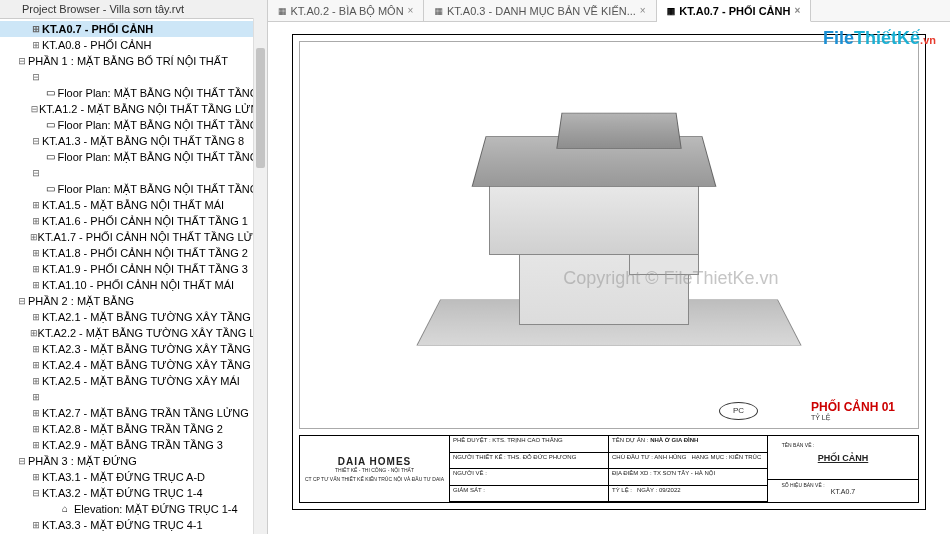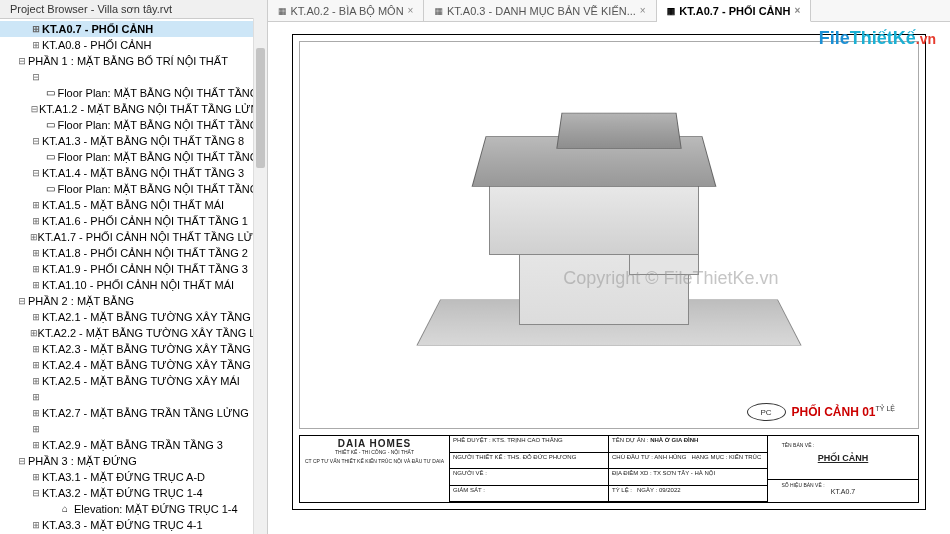--- a/index.html
+++ b/index.html
@@ -8,21 +8,21 @@
   font-size: 11px;
   background: #fff;
   width: 950px;
   height: 534px;
   overflow: hidden;
   position: relative;
 }
 .panel-title {
   background: #f0f0f0;
   border-bottom: 1px solid #ccc;
-  padding: 3px 10px;
+  padding: 3px 22px;
   font-size: 11px;
   color: #333;
 }
 .sidebar {
   position: absolute;
   left: 0;
   top: 0;
   width: 268px;
   height: 534px;
   border-right: 1px solid #ccc;
@@ -204,20 +204,21 @@
   display: flex;
   font-size: 6px;
   color: #222;
 }
 .tb-logo {
   width: 150px;
   border-right: 1px solid #000;
   display: flex;
   flex-direction: column;
   align-items: center;
+  justify-content: center;
   padding: 2px;
   text-align: center;
 }
 .tb-logo .brand { font-size: 10px; font-weight: bold; letter-spacing: 1px; }
 .tb-logo .tag { font-size: 5px; }
 .tb-mid {
   flex: 1;
   display: grid;
   grid-template-rows: repeat(4, 1fr);
   grid-template-columns: 1fr 1fr;
@@ -240,21 +241,21 @@
   margin-left: 36px;
 }
 .logo-overlay {
   position: absolute;
   top: 6px; right: 14px;
   font-size: 18px;
   font-weight: bold;
 }
 .logo-overlay .f { color:#1b8fd4; }
 .logo-overlay .t { color:#1bb0d4; }
-.logo-overlay .v { color:#e63b2e; font-size:14px; }
+.logo-overlay .v { color:#e63b2e; font-size:11px; }
 
 .scrollbar-v {
   position: absolute;
   right: 0; top: 18px; bottom: 0;
   width: 14px;
   background: #f0f0f0;
   border-left: 1px solid #ddd;
 }
 .scrollbar-v .thumb {
   position: absolute;
@@ -303,21 +304,20 @@
         <span class="expander">⊟</span>
         <span>KT.A1.3 - MẶT BẰNG NỘI THẤT TẦNG 8</span>
       </div>
       <div class="tree-item lvl3">
         <span class="expander"></span>
         <span class="icon">▭</span>
         <span>Floor Plan: MẶT BẰNG NỘI THẤT TẦNG 2</span>
       </div>
       <div class="tree-item lvl2">
         <span class="expander">⊟</span>
-        <span>KT.A1.4 - MẶT BẰNG NỘI THẤT TẦNG 3</span>
       </div>
       <div class="tree-item lvl3">
         <span class="expander"></span>
         <span class="icon">▭</span>
         <span>Floor Plan: MẶT BẰNG NỘI THẤT TẦNG 3</span>
       </div>
       <div class="tree-item lvl2">
         <span class="expander">⊞</span>
         <span>KT.A1.5 - MẶT BẰNG NỘI THẤT MÁI</span>
       </div>
@@ -367,20 +367,21 @@
       </div>
       <div class="tree-item lvl2">
         <span class="expander">⊞</span>
       </div>
       <div class="tree-item lvl2">
         <span class="expander">⊞</span>
         <span>KT.A2.7 - MẶT BẰNG TRẦN TẦNG LỬNG</span>
       </div>
       <div class="tree-item lvl2">
         <span class="expander">⊞</span>
+        <span>KT.A2.8 - MẶT BẰNG TRẦN TẦNG 2</span>
       </div>
       <div class="tree-item lvl2">
         <span class="expander">⊞</span>
         <span>KT.A2.9 - MẶT BẰNG TRẦN TẦNG 3</span>
       </div>
       <div class="tree-item lvl1 heading">
         <span class="expander">⊟</span>
         <span>PHẦN 3 : MẶT ĐỨNG</span>
       </div>
       <div class="tree-item lvl2">
@@ -432,21 +433,21 @@
           <div class="platform"></div>
           <div class="block1"></div>
           <div class="balcony"></div>
           <div class="block2"></div>
           <div class="roof1"></div>
           <div class="roof2"></div>
         </div>
       </div>
       <div class="view-label">
         <span class="bubble">PC</span>
-        <span style="display:flex;flex-direction:row;">
+        <span style="display:flex;flex-direction:column;margin-left:47px;">
           <span>PHỐI CẢNH 01</span>
           <span class="sub">TỶ LỆ</span>
         </span>
       </div>
       <div class="titleblock">
         <div class="tb-logo">
           <div class="brand">DAIA HOMES</div>
           <div class="tag">THIẾT KẾ - THI CÔNG - NỘI THẤT</div>
           <div class="tag" style="margin-top:3px">CT CP TƯ VẤN THIẾT KẾ KIẾN TRÚC NỘI VÀ ĐẦU TƯ DAIA</div>
         </div>

